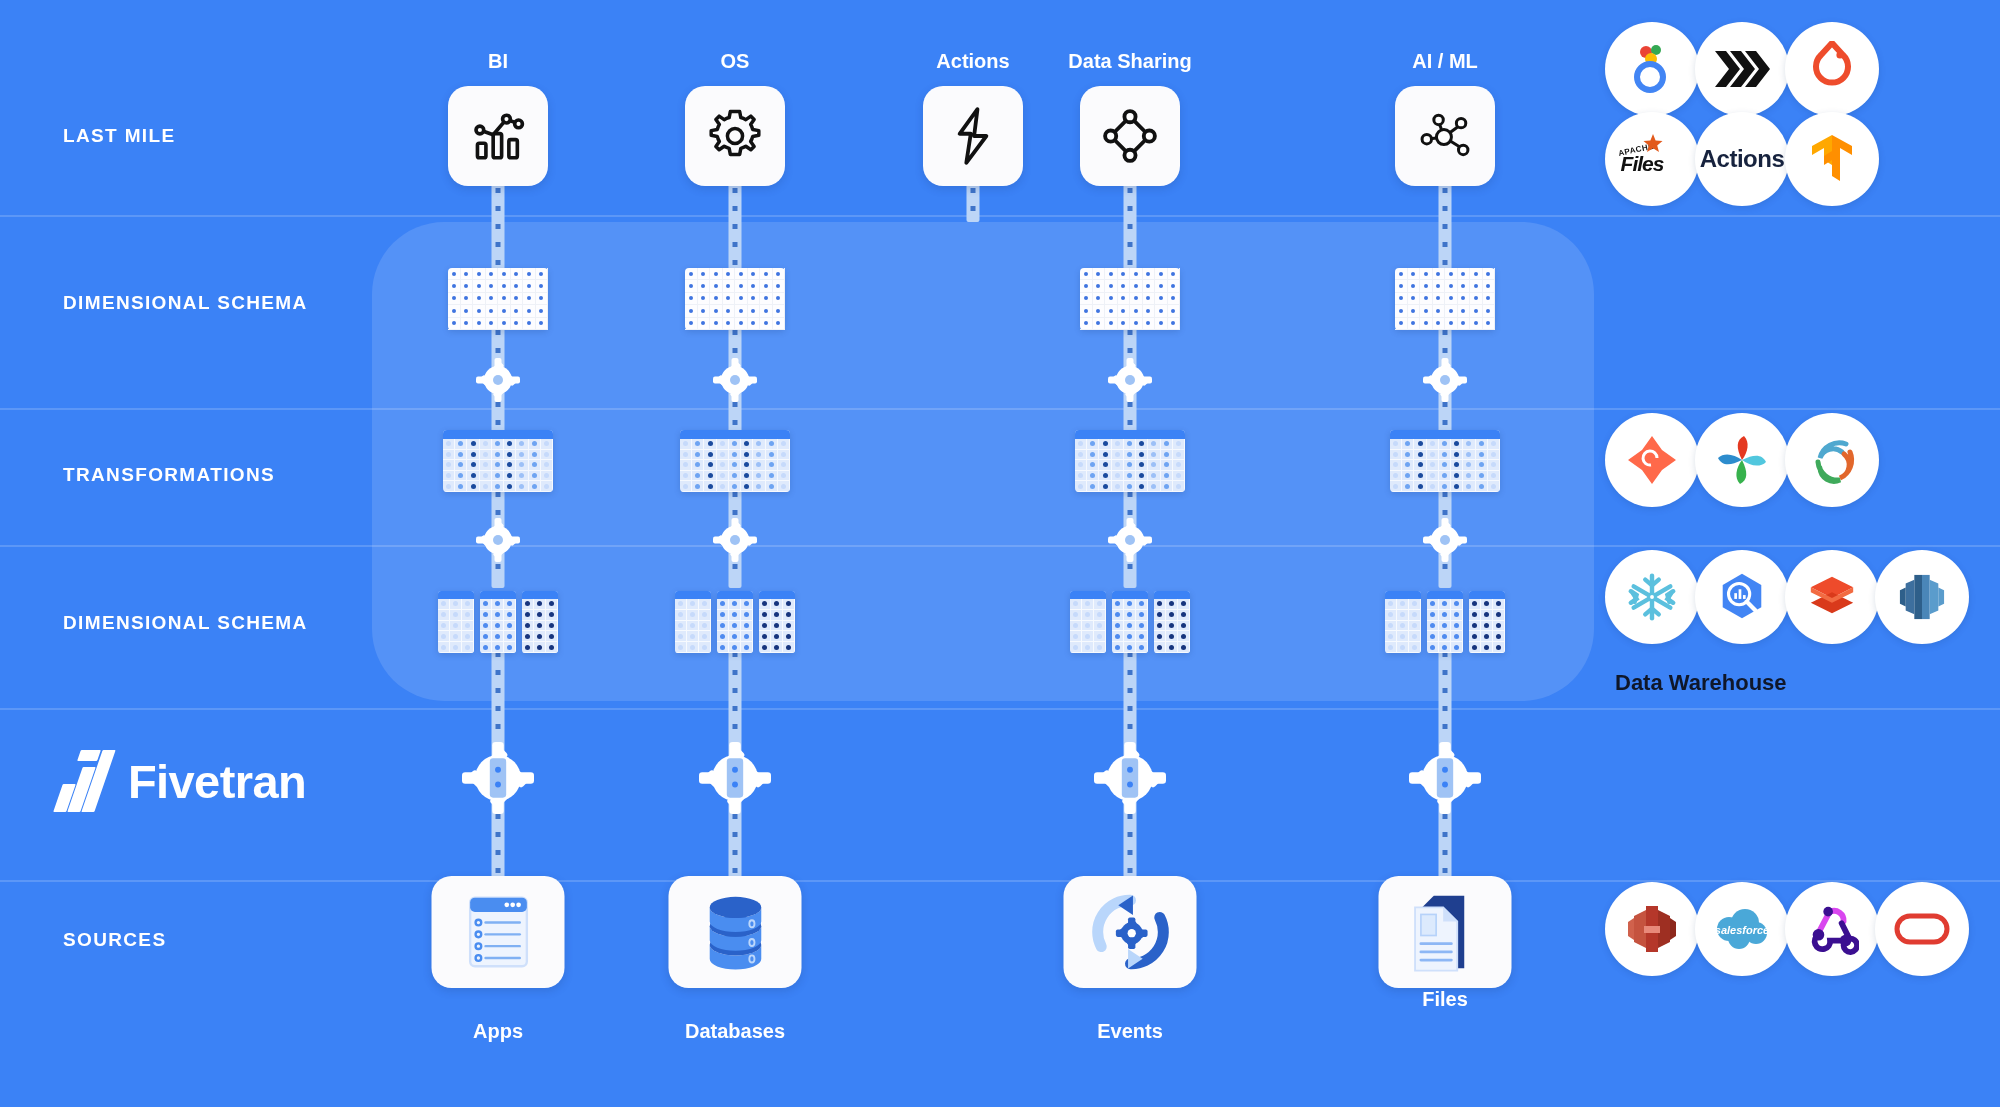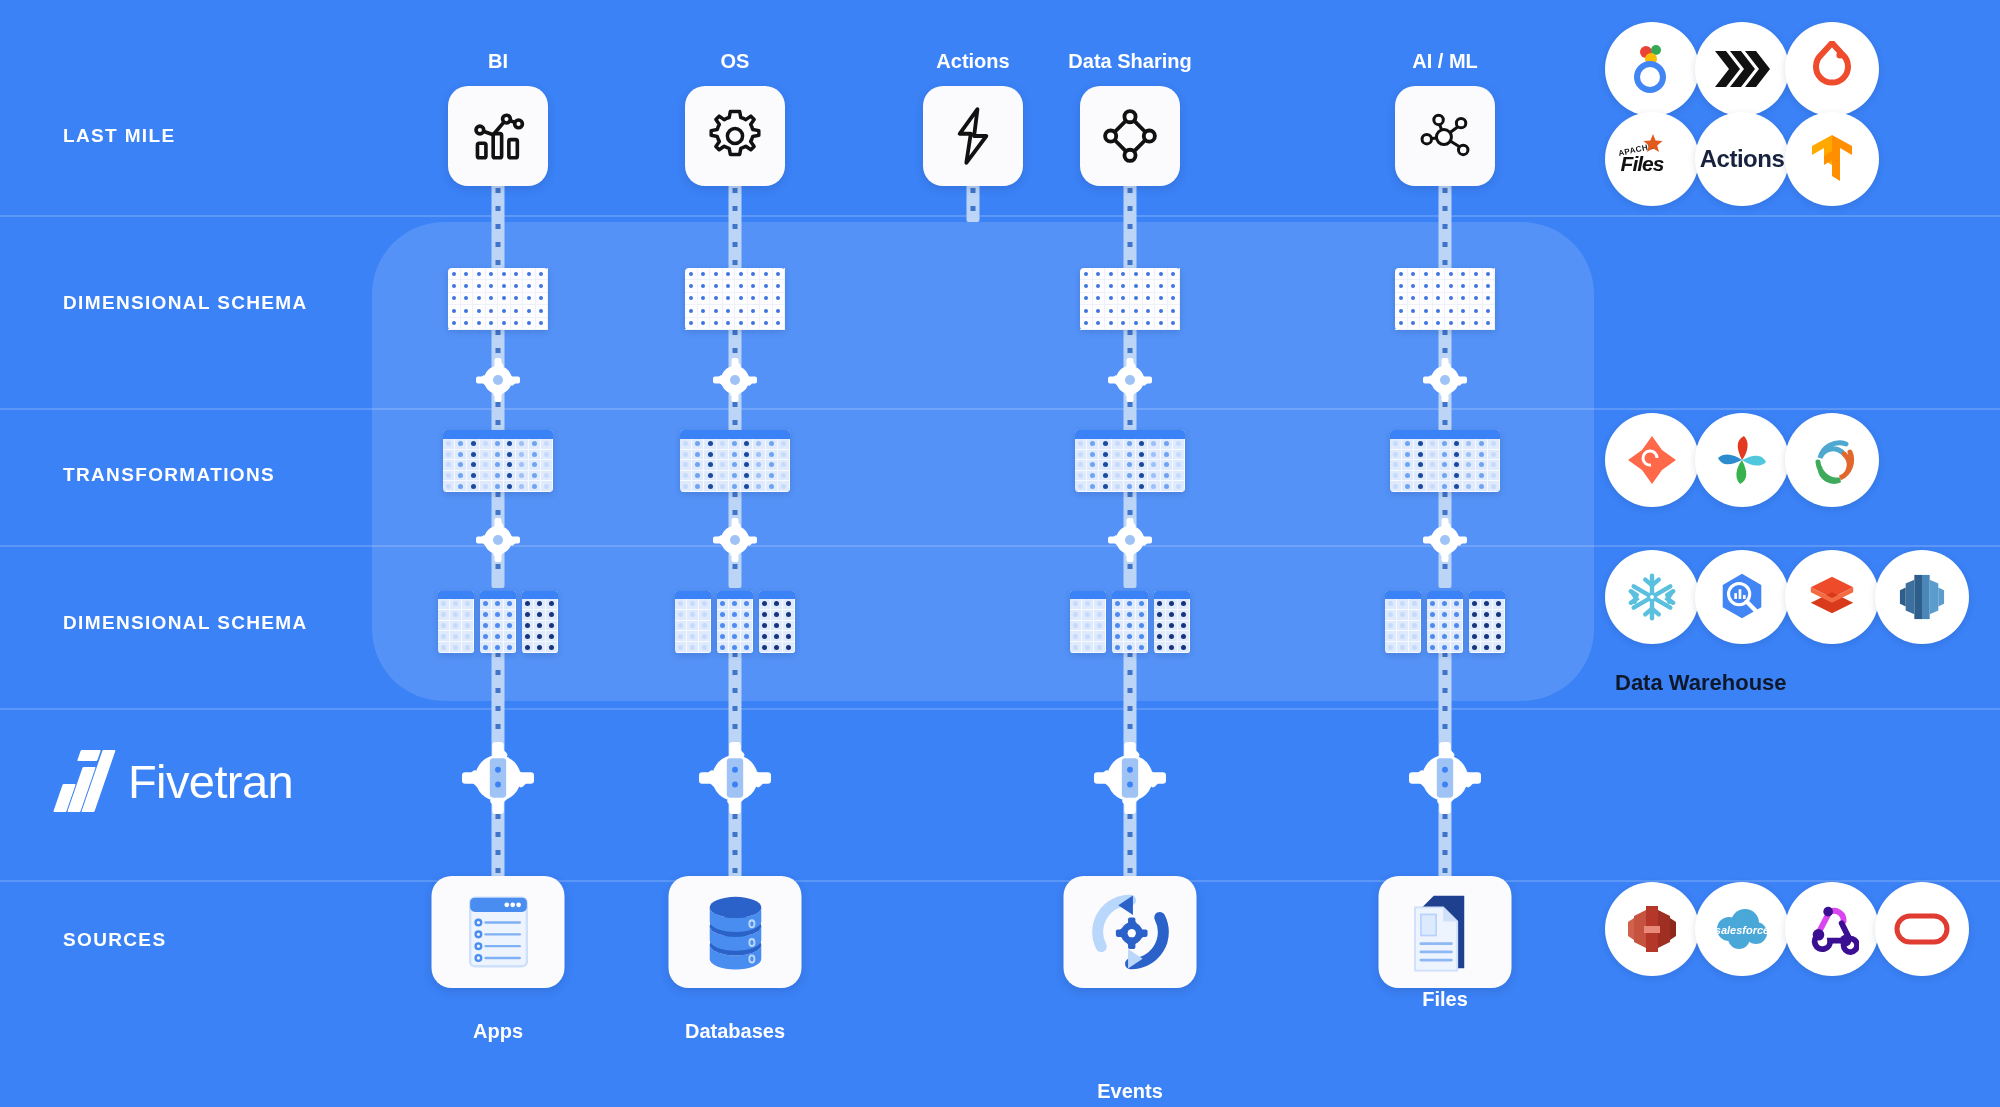--- a/index.html
+++ b/index.html
@@ -31,21 +31,21 @@
     white-space: nowrap;
   }
 
   
   .fivetran { position: absolute; left: 58px; top: 750px; display: flex; align-items: center; gap: 18px; }
   .fivetran .mark { width: 52px; height: 62px; position: relative; }
   .fivetran .mark i {
     position: absolute; background: #fff; display: block;
     transform: skewX(-19deg); border-radius: 1px;
   }
-  .fivetran .word { color: #fff; font-size: 47px; font-weight: 400; letter-spacing: -0.6px; }
+  .fivetran .word { color: #fff; font-size: 47px; font-weight: 700; letter-spacing: -0.6px; }
 
   
   .col { position: absolute; top: 0; width: 160px; }
 
   .col-title {
     position: absolute; top: 50px; left: 0; width: 160px;
     text-align: center; color: #fff; font-size: 20px; font-weight: 700;
     white-space: nowrap;
   }
   .col-title.wide { left: -60px; width: 280px; }
@@ -923,21 +923,21 @@
           <rect x="20" y="30" width="7" height="6" rx="1.5"></rect>
             <rect x="39" y="30" width="7" height="6" rx="1.5"></rect>
           <rect x="22" y="30" width="7" height="6" rx="1.5" transform="rotate(45 25.5 33)"></rect>
           <rect x="37" y="30" width="7" height="6" rx="1.5" transform="rotate(45 40.5 33)"></rect>
           <rect x="30" y="22" width="6" height="7" rx="1.5" transform="rotate(45 33 25.5)"></rect>
           <rect x="30" y="37" width="6" height="7" rx="1.5" transform="rotate(45 33 40.5)"></rect>
         </g>
         <circle cx="33" cy="33" r="3.4" fill="#fff"></circle>
       </svg>
     </div>
-    <div class="src-label" style="top:1080px">Events</div>
+    <div class="src-label" style="top:1020px">Events</div>
   </div>
 
   <div class="col" style="left:1365px">
     <div class="col-title">AI / ML</div>
 
     <div class="pipe" style="top:182px; height:102px"></div>
     <div class="pipe" style="top:288px; height:300px"></div>
     <div class="pipe" style="top:592px; height:290px"></div>
 
     <div class="icon-card" style="top:86px">

